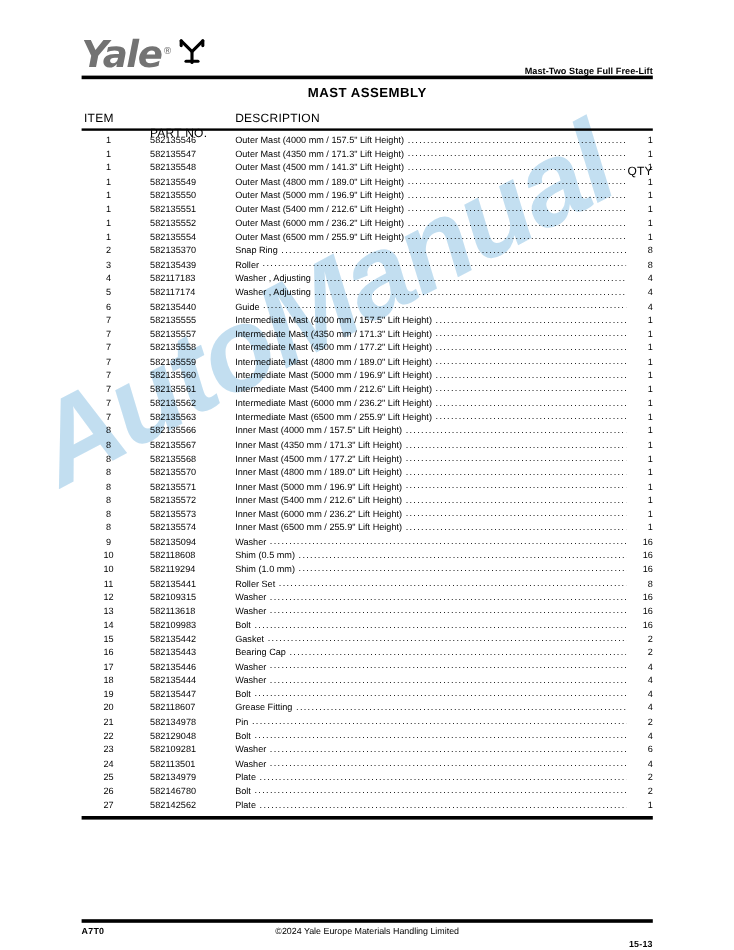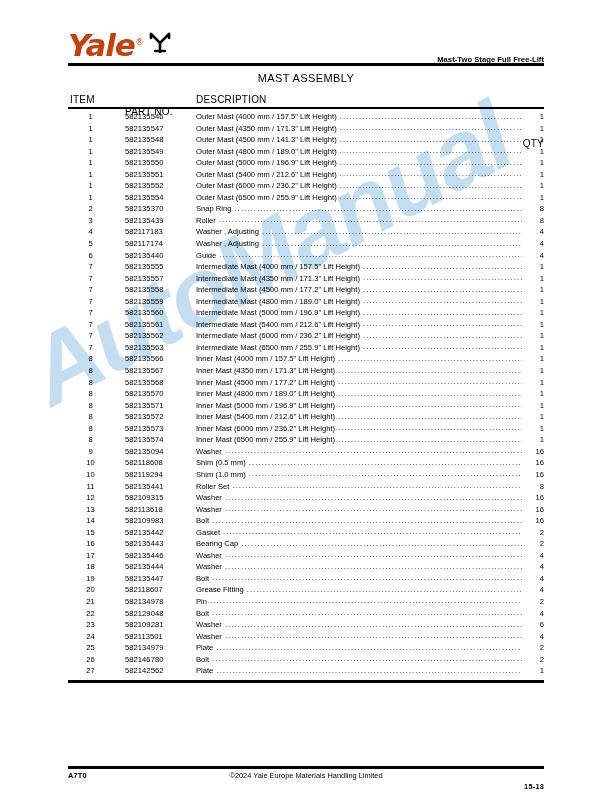--- a/index.html
+++ b/index.html
@@ -68,21 +68,21 @@
     display: flex;
     align-items: flex-end;
   }
   .logo-text {
     font-family: "DejaVu Sans", sans-serif;
     font-size: 31px;
     font-weight: bold;
     font-style: italic;
     letter-spacing: -1.2px;
     line-height: 1;
-    color: #c2410c;
+    color: #737373;
   }
   .logo-reg {
     font-size: 8px;
     font-style: normal;
     font-weight: normal;
     vertical-align: super;
     margin-left: 1px;
   }
   .logo-mark {
     margin-left: 5px;
@@ -108,21 +108,21 @@
   }
 
   
   #doc-title {
     position: absolute;
     left: 68px;
     top: 72px;
     width: 476px;
     text-align: center;
     font-size: 11px;
-    font-weight: normal;
+    font-weight: bold;
     letter-spacing: 0.4px;
   }
 
   
   #col-head {
     position: absolute;
     left: 68px;
     top: 94px;
     width: 476px;
     height: 13px;

